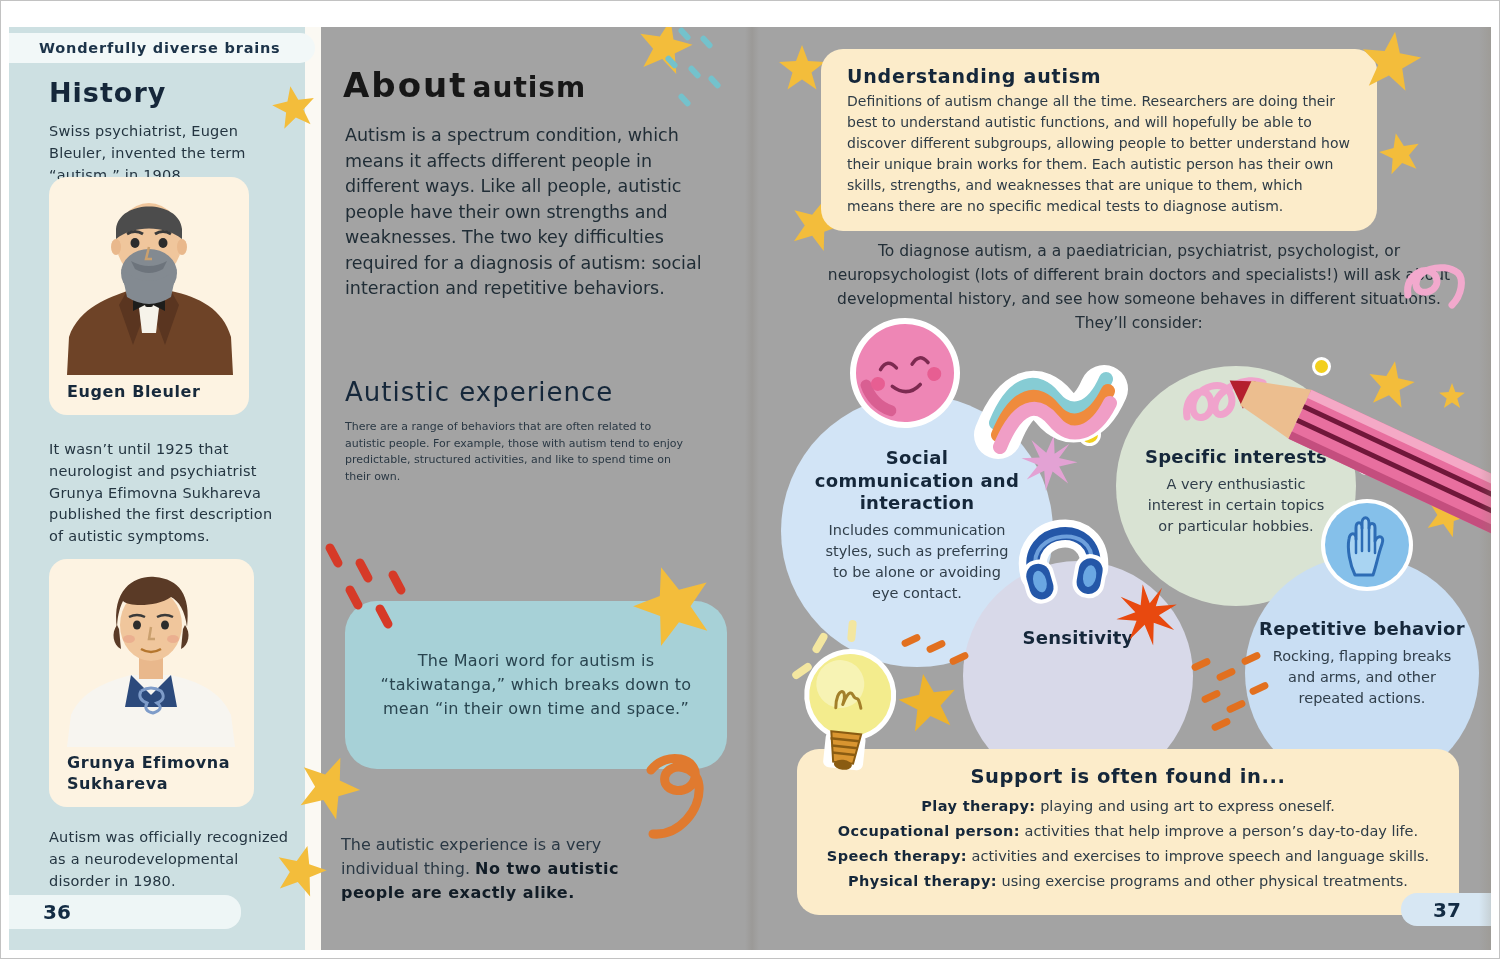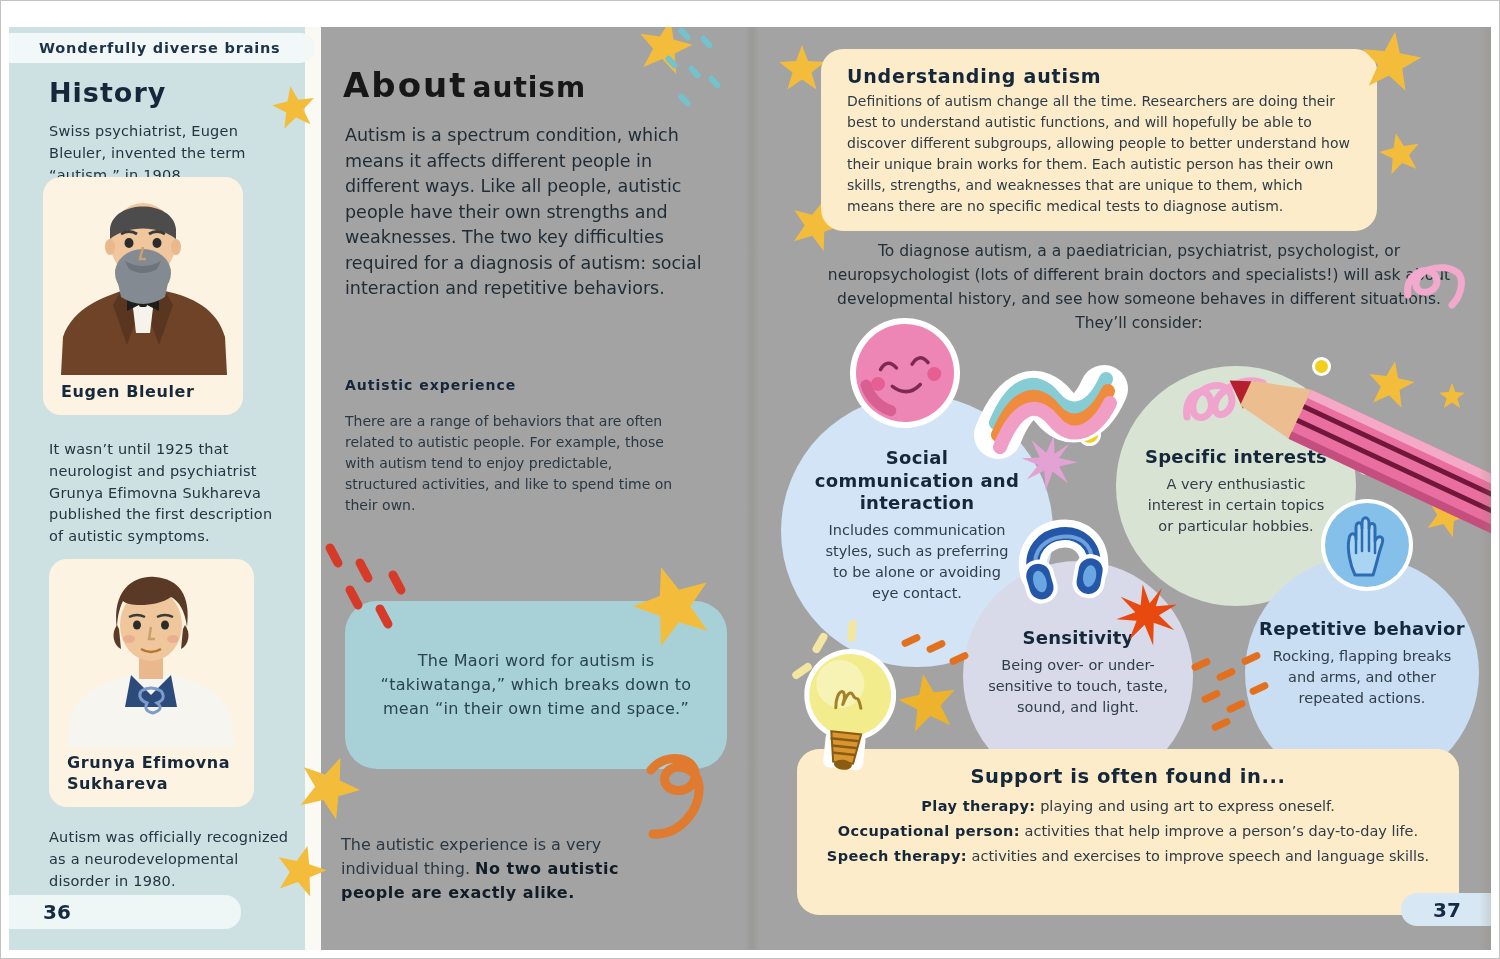--- a/index.html
+++ b/index.html
@@ -18,22 +18,22 @@
   .card{position:absolute;background:#fdf3e2;border-radius:18px;overflow:hidden;}
   .card .caption{position:absolute;left:18px;bottom:12px;font-size:16px;font-weight:bold;color:#17293b;line-height:1.35;letter-spacing:.6px;}
   .pagenum{position:absolute;display:flex;align-items:center;box-sizing:border-box;font-weight:bold;font-size:20px;color:#132c44;}
   .pagenum.left{left:0;top:868px;width:232px;height:34px;background:#eef6f6;border-radius:0 16px 16px 0;padding-left:34px;}
   .pagenum.right{left:1392px;top:866px;width:92px;height:33px;background:#d7e7f3;border-radius:16px 0 0 16px;justify-content:center;}
   
   .h-about{position:absolute;left:334px;top:38px;color:#171717;}
   .h-about .w1{font-size:34px;font-weight:800;letter-spacing:2px;}
   .h-about .w2{font-size:28px;font-weight:800;letter-spacing:1px;}
   .intro{position:absolute;left:336px;top:96px;width:370px;font-size:17.5px;line-height:1.46;color:#202d36;}
-  .h-exp{position:absolute;left:336px;top:350px;font-size:14px;font-weight:700;color:#15273a;letter-spacing:1px;}
-  .exp-body{position:absolute;left:336px;top:384px;width:340px;font-size:14px;line-height:1.5;color:#2a3844;}
+  .h-exp{position:absolute;left:336px;top:350px;font-size:26px;font-weight:400;color:#15273a;letter-spacing:1px;}
+  .exp-body{position:absolute;left:336px;top:392px;width:340px;font-size:11px;line-height:1.5;color:#2a3844;}
   .maori{position:absolute;left:336px;top:574px;width:382px;height:168px;background:#a7d1d7;border-radius:32px;
          display:flex;align-items:center;justify-content:center;}
   .maori div{width:320px;text-align:center;font-size:16px;line-height:1.48;color:#29444f;letter-spacing:.3px;}
   .outro{position:absolute;left:332px;top:806px;width:330px;font-size:16px;line-height:1.5;color:#2a3844;}
   .outro b{color:#111c26;letter-spacing:.5px;}
   
   .peach-box{position:absolute;background:#fcecca;border-radius:22px;box-sizing:border-box;}
   .underst{left:812px;top:22px;width:556px;height:182px;padding:16px 26px;}
   .underst h3{margin:0 0 4px 0;font-size:19px;font-weight:800;color:#15273a;letter-spacing:.8px;}
   .underst p{margin:0;font-size:14px;line-height:1.5;color:#2e3c47;}
@@ -75,21 +75,21 @@
   <div class="sidebar"></div>
   <div class="sidebar-gap"></div>
 
   <div class="header-strip">
     <span>Wonderfully diverse brains</span>
   </div>
 
   <div class="h-history">History</div>
   <div class="side-para" style="left:40px;top:94px;width:218px;">Swiss psychiatrist, Eugen Bleuler, invented the term “autism,” in 1908.</div>
 
-  <div class="card" style="left:34px;top:150px;width:200px;height:238px;">
+  <div class="card" style="left:40px;top:150px;width:200px;height:238px;">
     <svg class="abs" style="left:10px;top:8px;" width="180" height="190" viewBox="0 0 180 190">
       <path d="M8 190 L10 152 C20 122 52 112 68 106 L112 106 C140 112 164 124 172 152 L174 190 Z" fill="#6e4327"></path>
       <path d="M68 106 L85 130 L74 160 L60 120 Z" fill="#5a3520"></path>
       <path d="M112 106 L95 130 L106 160 L120 120 Z" fill="#5a3520"></path>
       <polygon points="78,106 102,106 97,148 83,148" fill="#f6f3ea"></polygon>
       <rect x="78" y="88" width="24" height="20" fill="#e9b88c"></rect>
       <g fill="#1d1d1b">
             <polygon points="74,112 90,118 74,126"></polygon>
             <polygon points="106,112 90,118 106,126"></polygon>
             <rect x="86" y="113" width="8" height="9" rx="2"></rect>
@@ -173,32 +173,32 @@
   <div class="bubble" style="left:772px;top:368px;width:272px;height:272px;background:#d2e4f6;padding-top:52px;">
     <h4 style="width:220px;margin-left:26px;">Social communication and interaction</h4>
     <p style="width:196px;">Includes communication styles, such as preferring to be alone or avoiding eye contact.</p>
   </div>
   <div class="bubble" style="left:1107px;top:339px;width:240px;height:240px;background:#d9e3d3;padding-top:80px;">
     <h4>Specific interests</h4>
     <p style="width:196px;">A very enthusiastic interest in certain topics or particular hobbies.</p>
   </div>
   <div class="bubble" style="left:954px;top:534px;width:230px;height:230px;background:#d8d9e9;padding-top:66px;">
     <h4>Sensitivity</h4>
-    <p style="width:180px;">Being over- or under-sensitive to touch, taste, sound, and light.</p>
   </div>
   <div class="bubble" style="left:1236px;top:529px;width:234px;height:234px;background:#c9def3;padding-top:62px;">
     <h4>Repetitive behavior</h4>
     <p style="width:196px;">Rocking, flapping breaks and arms, and other repeated actions.</p>
   </div>
 
   <div class="peach-box support">
     <h3>Support is often found in...</h3>
     <div class="line"><b>Play therapy:</b><span> playing and using art to express oneself.</span></div>
     <div class="line"><b>Occupational person:</b><span> activities that help improve a person’s day-to-day life.</span></div>
     <div class="line"><b>Speech therapy:</b><span> activities and exercises to improve speech and language skills.</span></div>
+    <div class="line"><b>Physical therapy:</b><span> using exercise programs and other physical treatments.</span></div>
   </div>
 
   <div class="pagenum right">
         <span>37</span>
       </div>
 
   <svg class="deco" style="left:262px;top:57px;width:46px;height:46px;transform:rotate(-10deg);">
         <use href="#star" fill="#f3bd3b"></use>
       </svg>
   <svg class="deco" style="left:265px;top:816px;width:54px;height:54px;transform:rotate(15deg);">

